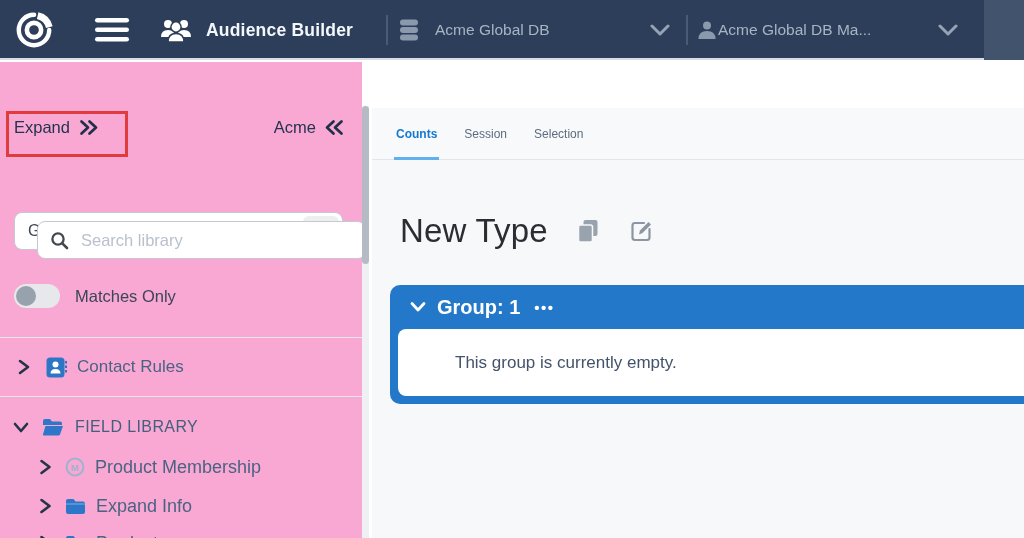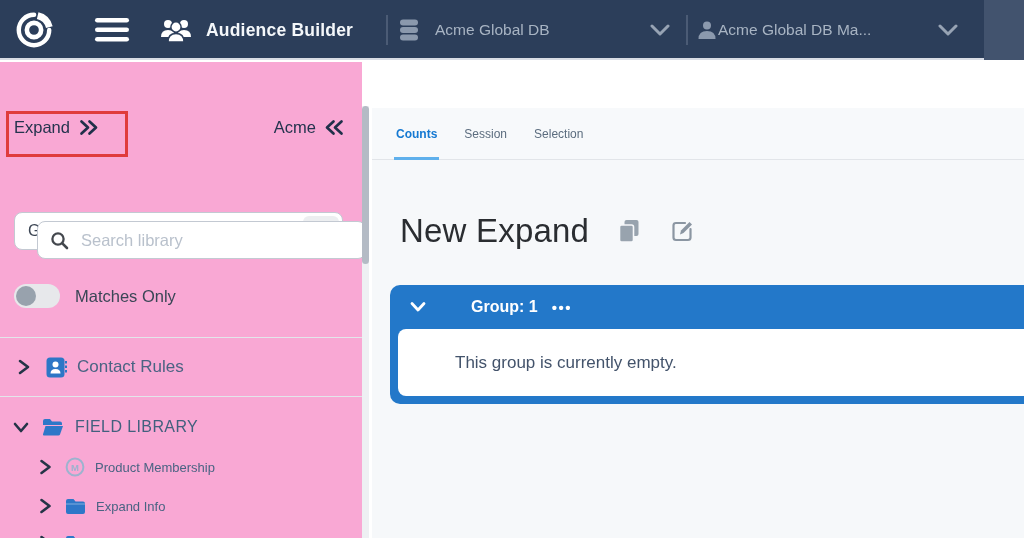--- a/index.html
+++ b/index.html
@@ -49,21 +49,21 @@
   .search-box input::placeholder { color:#b9c1cc; }
 
   .toggle-row { left:14px; top:222px; display:flex; align-items:center; cursor:pointer; }
   .toggle-track { width:46px; height:24px; border-radius:12px; background:#e7e8eb; position:relative; }
   .toggle-knob { position:absolute; left:2px; top:2px; width:20px; height:20px; border-radius:50%; background:#98a2ad; }
   .toggle-label { margin-left:15px; font-size:16.5px; color:#3a4656; }
 
   .sb-divider { left:0; width:362px; height:1px; background:#e3e6ea; }
 
   .tree-row { display:flex; align-items:center; cursor:pointer; }
-  .tree-label { font-size:13px; color:#4a6383; }
+  .tree-label { font-size:18px; color:#4a6383; }
   .lib-header-label { font-size:16px; color:#42607e; letter-spacing:.4px; }
 
   
   .v-scroll-track { position:absolute; left:362px; top:106px; width:7px; height:432px; background:#eef0f3; }
   .v-scroll-thumb { position:absolute; left:362px; top:106px; width:7px; height:158px; background:#b4bbc5; border-radius:4px; cursor:pointer; }
 
   
   .main { position:absolute; left:372px; top:108px; width:652px; height:430px; background:#f6f8fa; overflow:hidden; }
   .tabbar { position:absolute; left:0; top:0; width:100%; height:52px; background:#f7f9fb;
     border-bottom:1px solid #e2e5e9; display:flex; align-items:center; padding-left:24px; gap:27px; }
@@ -76,21 +76,21 @@
   .icon-btn { display:flex; align-items:center; justify-content:center; cursor:pointer; }
   .copy-btn { margin-left:29px; }
   .edit-btn { margin-left:31px; }
   .unit-select { margin-left:33px; width:191px; height:36px; background:#fff; border:1.5px solid #b6c1ce;
     border-radius:8px; position:relative; display:flex; align-items:center; cursor:pointer; }
   .unit-select .value { font-size:15.5px; color:#3c4a5c; padding-left:16px; }
 
   .group-panel { position:absolute; left:18px; top:177px; width:700px; height:119px;
     background:#2378c9; border-radius:10px 0 0 10px; }
   .group-header { height:44px; display:flex; align-items:center; padding-left:20px; gap:11px; }
-  .group-title { color:#ffffff; font-size:16px; font-weight:bold;margin-left:34px; }
+  .group-title { color:#ffffff; font-size:20px; font-weight:bold; }
   .group-menu { color:#ffffff; font-size:15px; font-weight:bold; letter-spacing:1.5px; cursor:pointer; margin-left:3px; }
   .group-chevron { display:flex; cursor:pointer; }
   .group-empty-box { position:absolute; left:8px; top:44px; width:692px; height:67px;
     background:#ffffff; border-radius:8px 0 0 8px; display:flex; align-items:center; }
   .group-empty-text { padding-left:57px; font-size:17px; color:#43536b; }
 </style>
 </head>
 <body>
 
 <div class="screen">
@@ -305,21 +305,21 @@
       </div>
       <div class="tab">
         <span>Session</span>
       </div>
       <div class="tab">
         <span>Selection</span>
       </div>
     </div>
 
     <div class="title-row">
-      <span class="query-title">New Expand</span>
+      <span class="query-title">New Type</span>
 
       <span class="icon-btn copy-btn">
         <svg width="22" height="24" viewBox="0 0 22 24">
           <rect x="6.5" y="1" width="14" height="16" rx="2" fill="#98a3ae"></rect>
           <rect x="1.5" y="6" width="14" height="17" rx="2" fill="#98a3ae" stroke="#f6f8fa" stroke-width="1.6"></rect>
         </svg>
       </span>
 
       <span class="icon-btn edit-btn">
         <svg width="23" height="23" viewBox="0 0 23 23">

